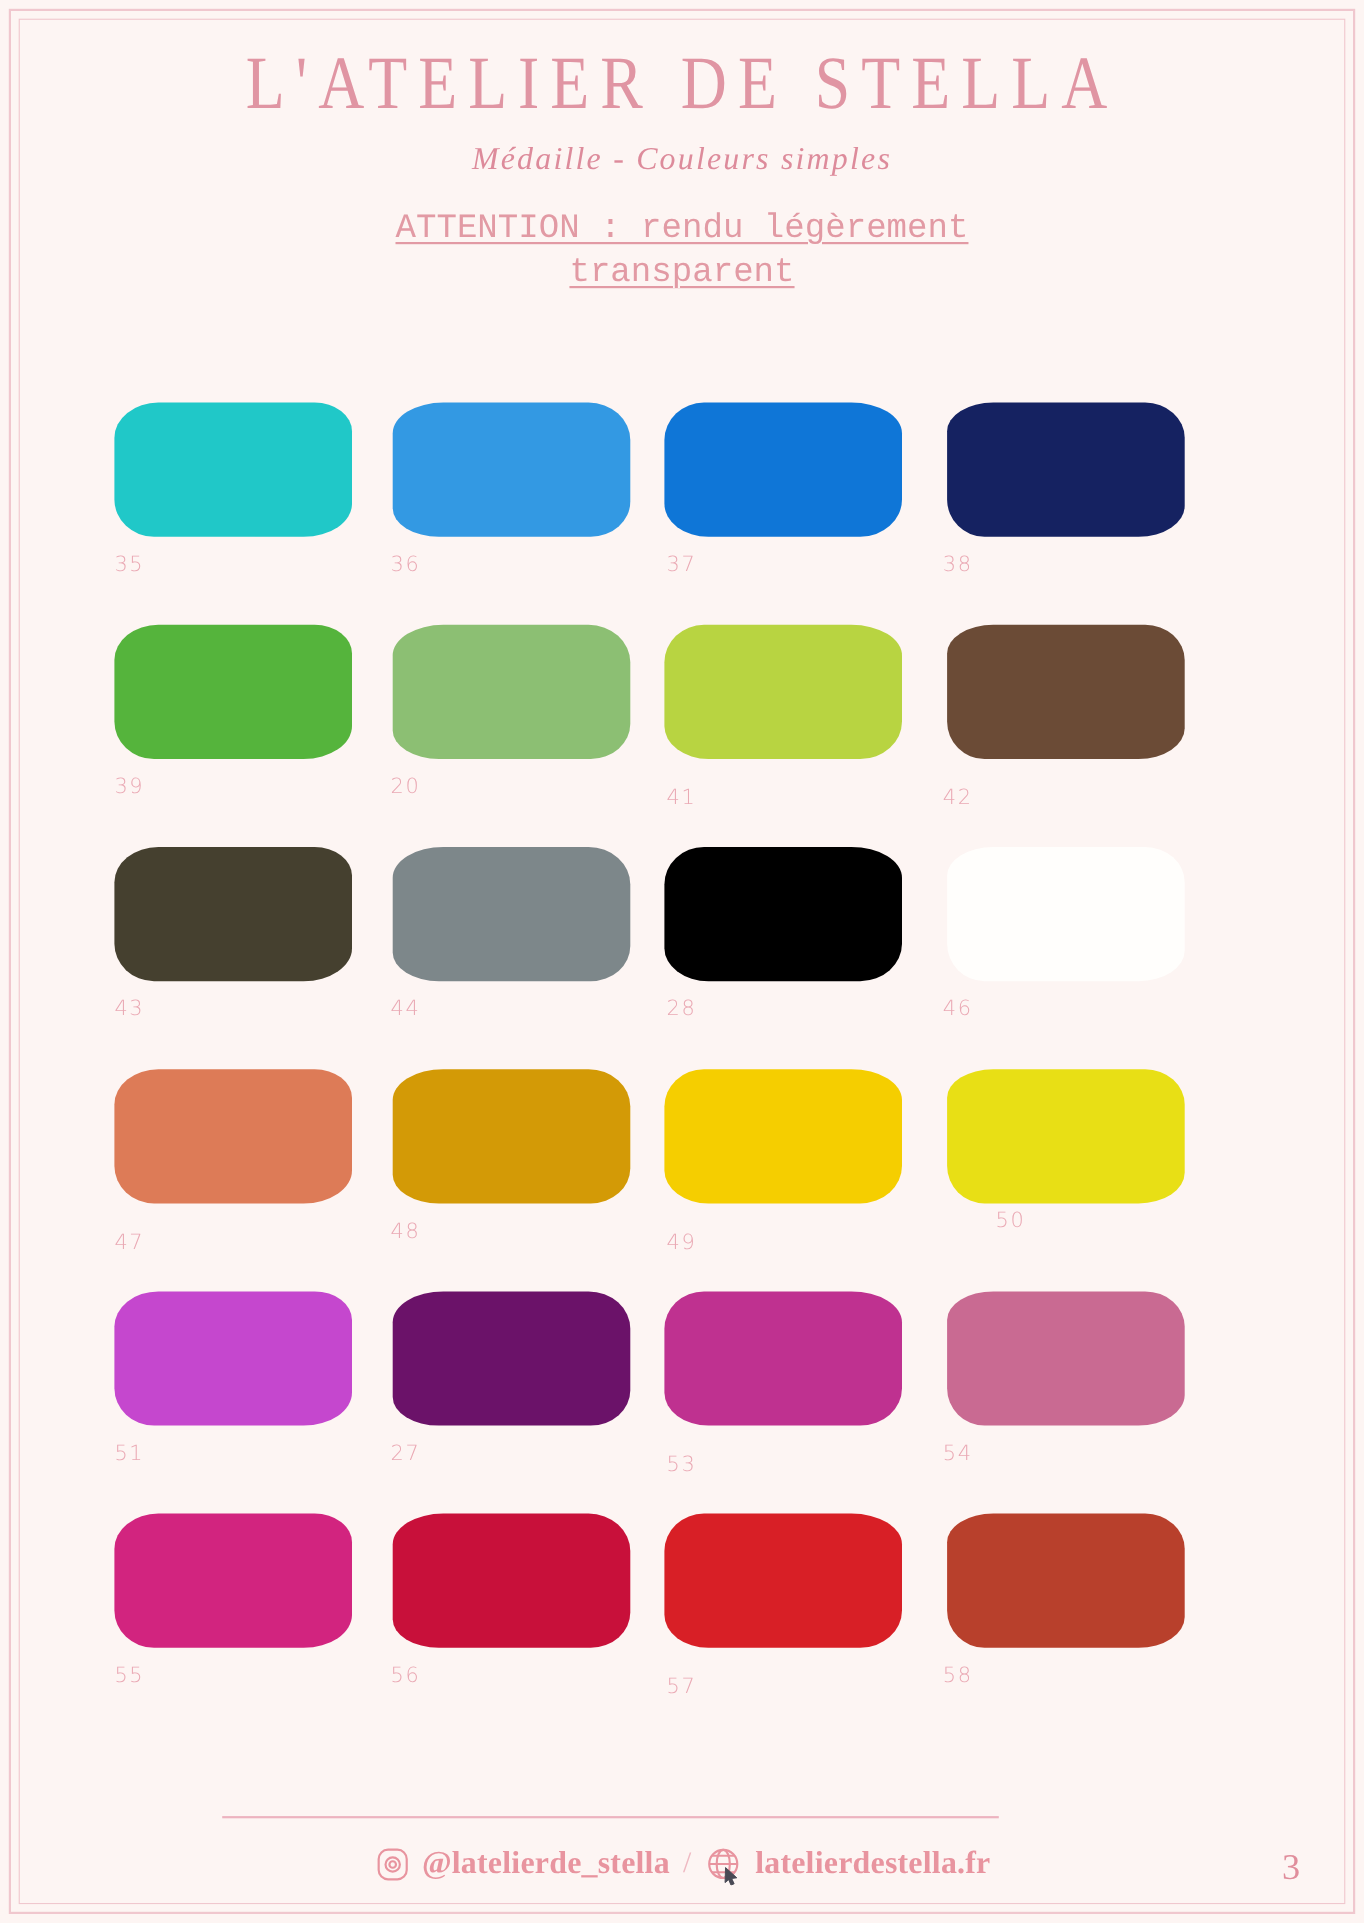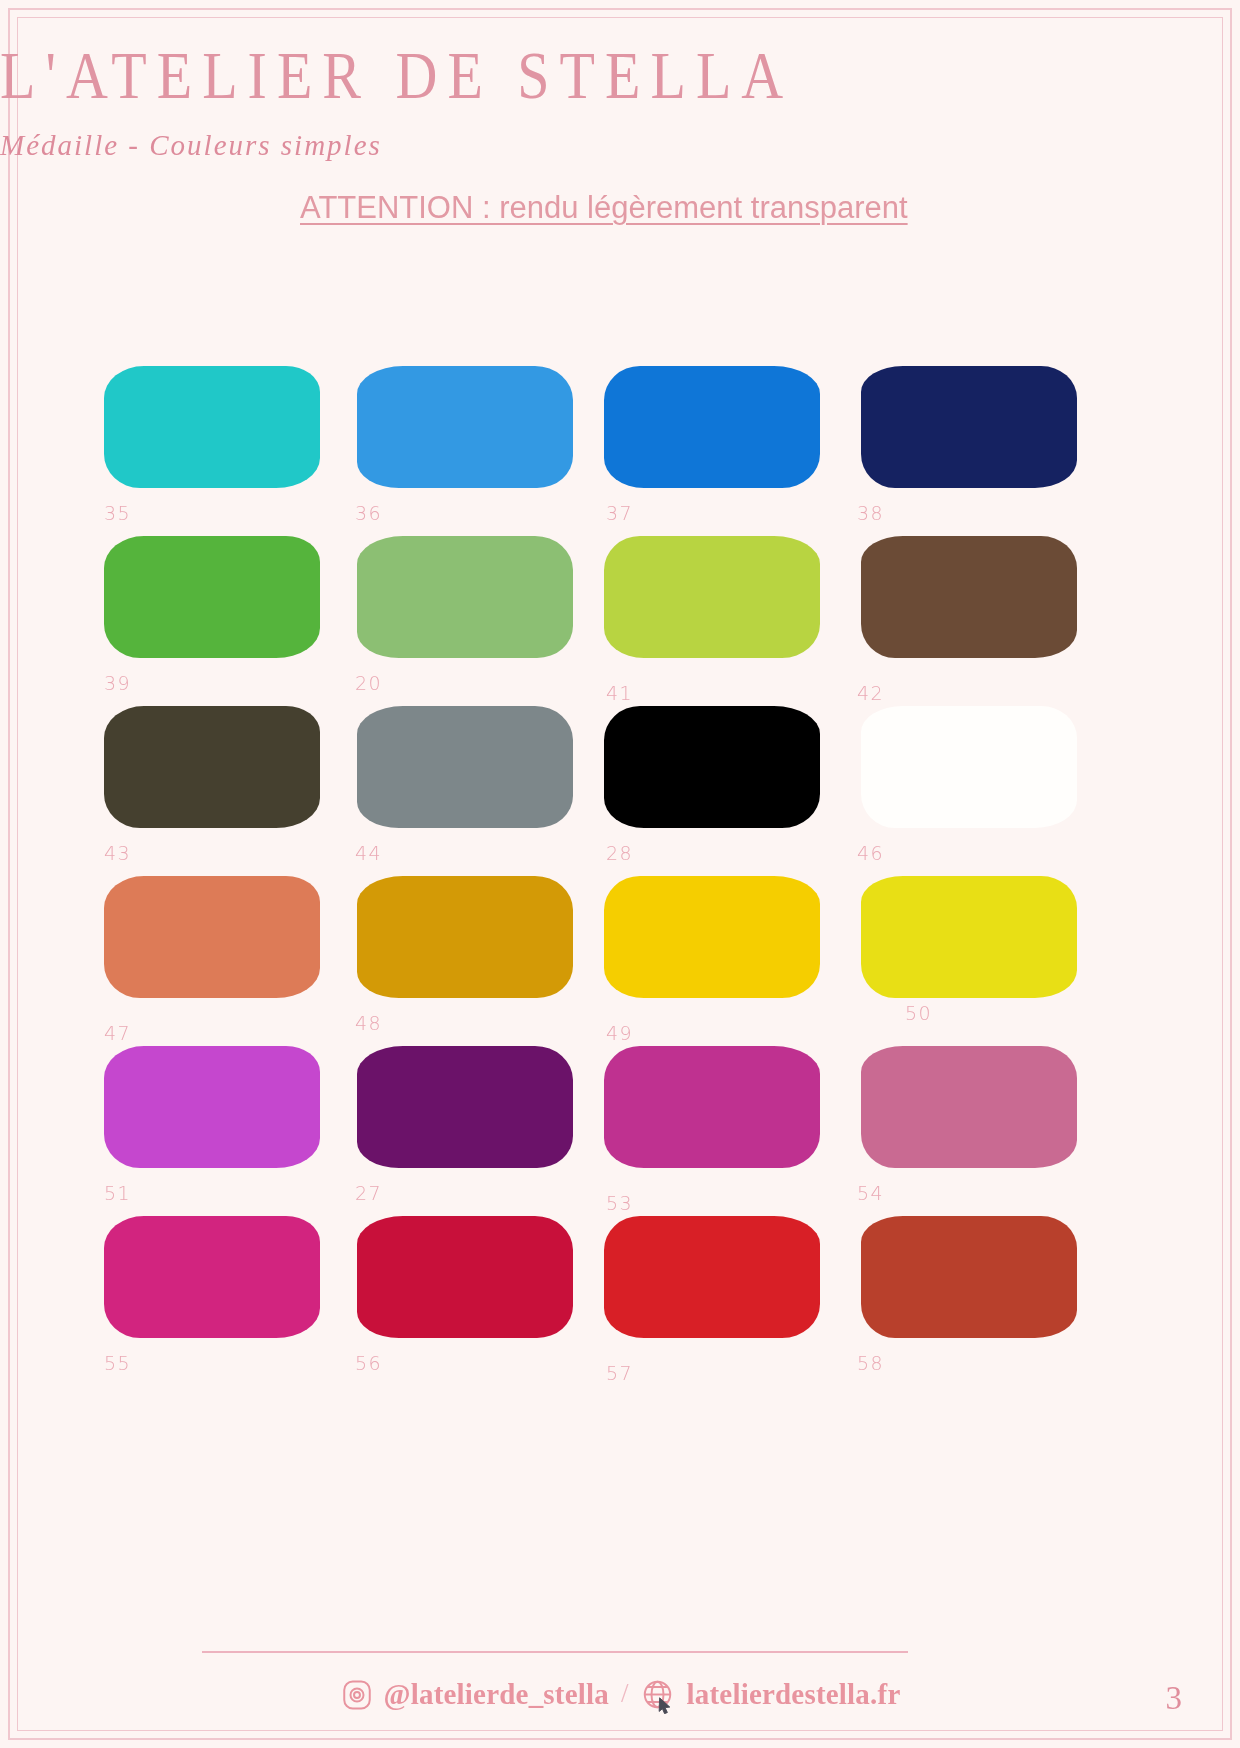--- a/index.html
+++ b/index.html
@@ -33,20 +33,21 @@
     left: 17px;  top: 17px;
     right: 17px; bottom: 17px;
     border: 1.5px solid #f0c7ce;
   }
 
   
   .header {
     position: absolute;
     left: 0; right: 0;
     top: 40px;
+    text-align: center;
   }
   .brand-title {
     font-family: "Liberation Serif", serif;
     font-size: 58px;
     font-weight: 400;
     letter-spacing: 10px;
     color: #e095a3;
     line-height: 1.05;
     transform: scaleY(1.18);
     transform-origin: center top;
@@ -55,21 +56,21 @@
     margin-top: 28px;
     font-family: "Liberation Serif", serif;
     font-style: italic;
     font-size: 29px;
     letter-spacing: 2px;
     color: #dd8b9b;
   }
   .warning {
     margin: 26px auto 0;
     width: 640px;
-    font-family: Liberation Sans, sans-serif;
+    font-family: Liberation Mono, monospace;
     font-size: 31px;
     line-height: 1.28;
     color: #e29aa4;
     text-decoration: underline;
     text-underline-offset: 5px;
     text-decoration-thickness: 1.5px;
   }
 
   
   .grid {
@@ -77,21 +78,21 @@
     left: 96px;
     top: 366px;
     width: 1058px;
     display: grid;
     grid-template-columns: repeat(4, 248px);
     column-gap: 3px;
     row-gap: 0;
   }
   .cell {
     width: 248px;
-    height: 170px;
+    height: 202px;
     position: relative;
   }
   .swatch {
     width: 216px;
     height: 122px;
     
     border-radius: 44px 36px 40px 38px / 30px 34px 28px 32px;
     position: relative;
   }
   

